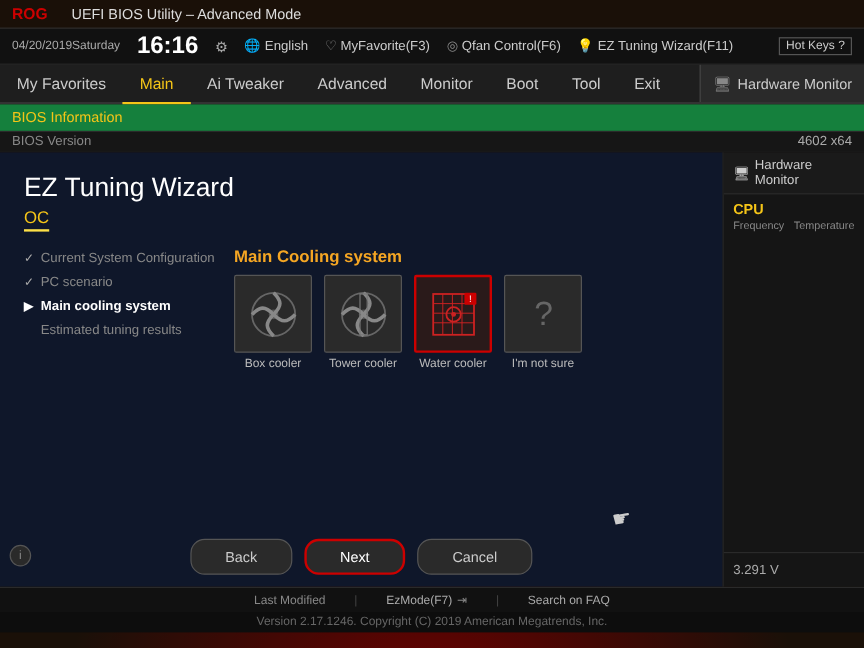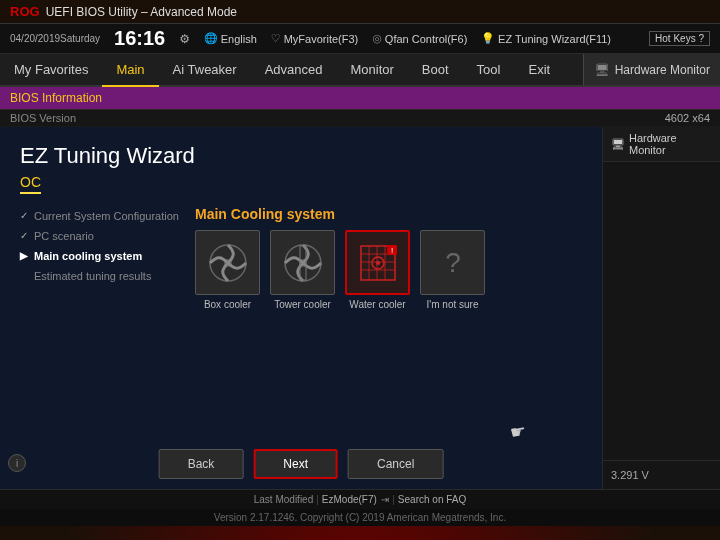--- a/index.html
+++ b/index.html
@@ -23,21 +23,21 @@
       pointer-events: none;
       z-index: 0;
     }
 
     
     .title-bar {
       background: #1a1008;
       padding: 4px 10px;
       display: flex;
       align-items: center;
-      gap: 6px;
+      gap: 20px;
       border-bottom: 1px solid #333;
       position: relative;
       z-index: 10;
     }
     .title-bar-logo {
       color: #cc0000;
       font-weight: bold;
       font-size: 13px;
     }
     .title-bar-text {
@@ -87,21 +87,21 @@
       align-items: center;
       padding: 0 10px;
       font-size: 12px;
       color: #ccc;
       border-left: 1px solid #444;
     }
     .hw-monitor-icon { margin-right: 5px; color: #888; }
 
     
     .sub-nav {
-      background: #701a75;
+      background: #15803d;
       padding: 2px 10px;
       display: flex;
       gap: 0;
       border-bottom: 1px solid #2a2a2a;
       position: relative;
       z-index: 10;
     }
     .sub-nav-item { color: #f5c518; font-size: 12px; cursor: pointer; padding: 2px 0; }
     .bios-version-row {
       display: flex;
@@ -221,21 +221,21 @@
       color: #bbb;
       text-align: center;
     }
     .btn {
       padding: 6px 28px;
       font-size: 12px;
       cursor: pointer;
       border: 1px solid #555;
       background: #2a2a2a;
       color: #ccc;
-      border-radius: 2px;
+      border-radius: 12px;
     }
     .btn.next-btn {
       border: 2px solid #cc0000;
       color: #fff;
     }
 
     
     .right-panel {
       width: 118px;
       background: #151515;
@@ -279,21 +279,21 @@
     
     .bottom-bar {
       background: #111;
       border-top: 1px solid #2a2a2a;
       display: flex;
       align-items: center;
       justify-content: center;
       padding: 4px 10px;
       font-size: 10px;
       color: #888;
-      gap: 3px;
+      gap: 24px;
       position: relative;
       z-index: 10;
     }
     .bottom-bar .divider { color: #444; }
     .bottom-bar-link {
       color: #aaa;
       cursor: pointer;
       display: flex;
       align-items: center;
       gap: 4px;
@@ -496,20 +496,27 @@
       <button class="btn next-btn">Next</button>
       <button class="btn">Cancel</button>
     </div>
   </div>
 
   <div class="right-panel">
     <div class="right-panel-title">
       <span>🖥</span>
       <span>Hardware Monitor</span>
     </div>
+    <div class="cpu-section">
+      <div class="cpu-label">CPU</div>
+      <div class="cpu-sub">
+        <span>Frequency</span>
+        <span>Temperature</span>
+      </div>
+    </div>
     <div style="flex:1;"></div>
     <div class="voltage-row">3.291 V</div>
   </div>
 
 </div>
 
 <div class="info-icon">i</div>
 
 <div class="cursor-overlay">☛</div>
 

